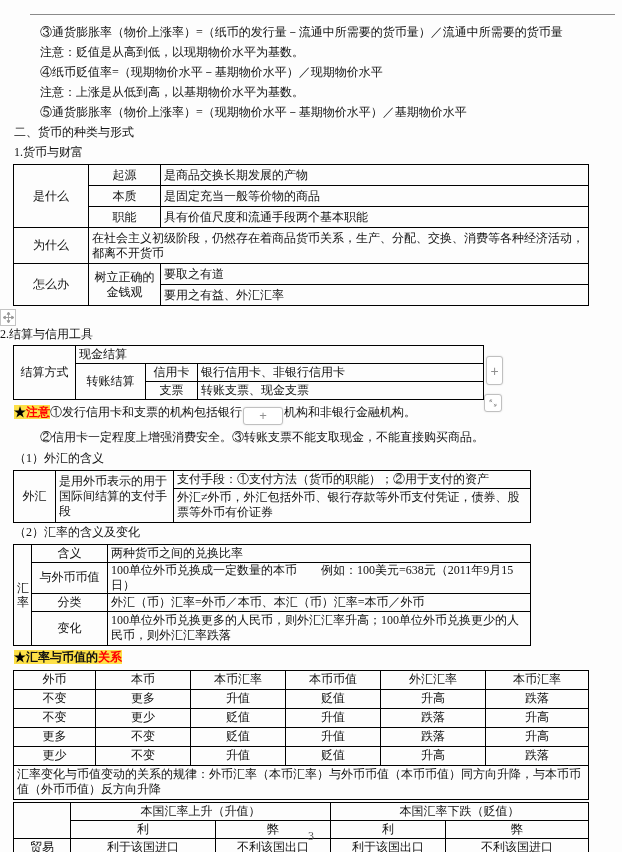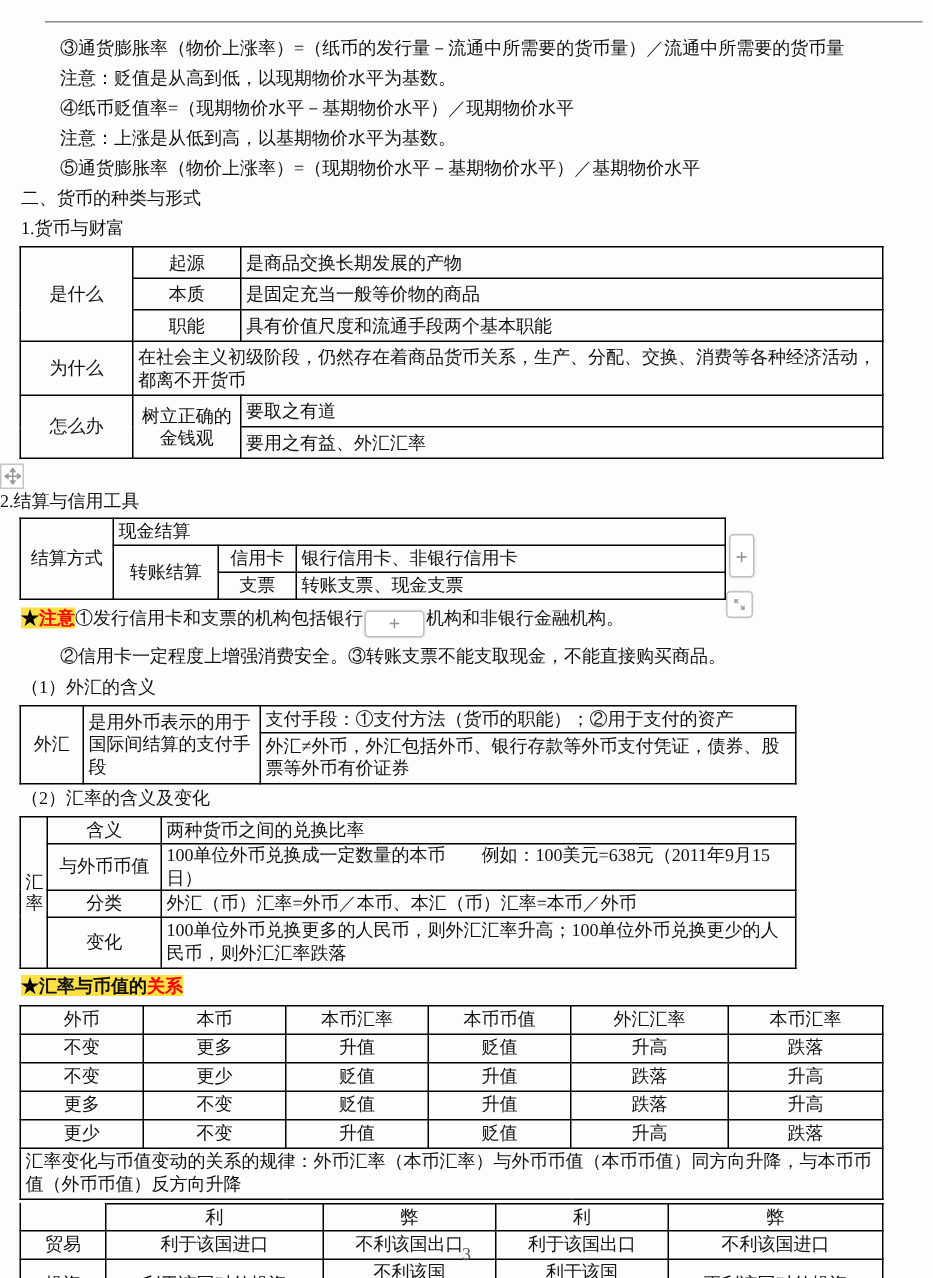--- a/index.html
+++ b/index.html
@@ -257,20 +257,25 @@
 
   <table style="width:575px;">
     <colgroup>
         <col style="width:57px">
         <col style="width:145px">
         <col style="width:115px">
         <col style="width:115px">
         <col style="width:143px">
       </colgroup>
     <tbody>
+        <tr style="height:18px">
+      <td style="border-bottom:none;"></td>
+      <td class="tc" colspan="2">本国汇率上升（升值）</td>
+      <td class="tc" colspan="2">本国汇率下跌（贬值）</td>
+    </tr>
     <tr style="height:18px">
       <td style="border-top:none;"></td>
       <td class="tc">利</td>
       <td class="tc">弊</td>
       <td class="tc">利</td>
       <td class="tc">弊</td>
     </tr>
     <tr style="height:19px">
       <td class="tc">贸易</td>
       <td class="tc">利于该国进口</td>

